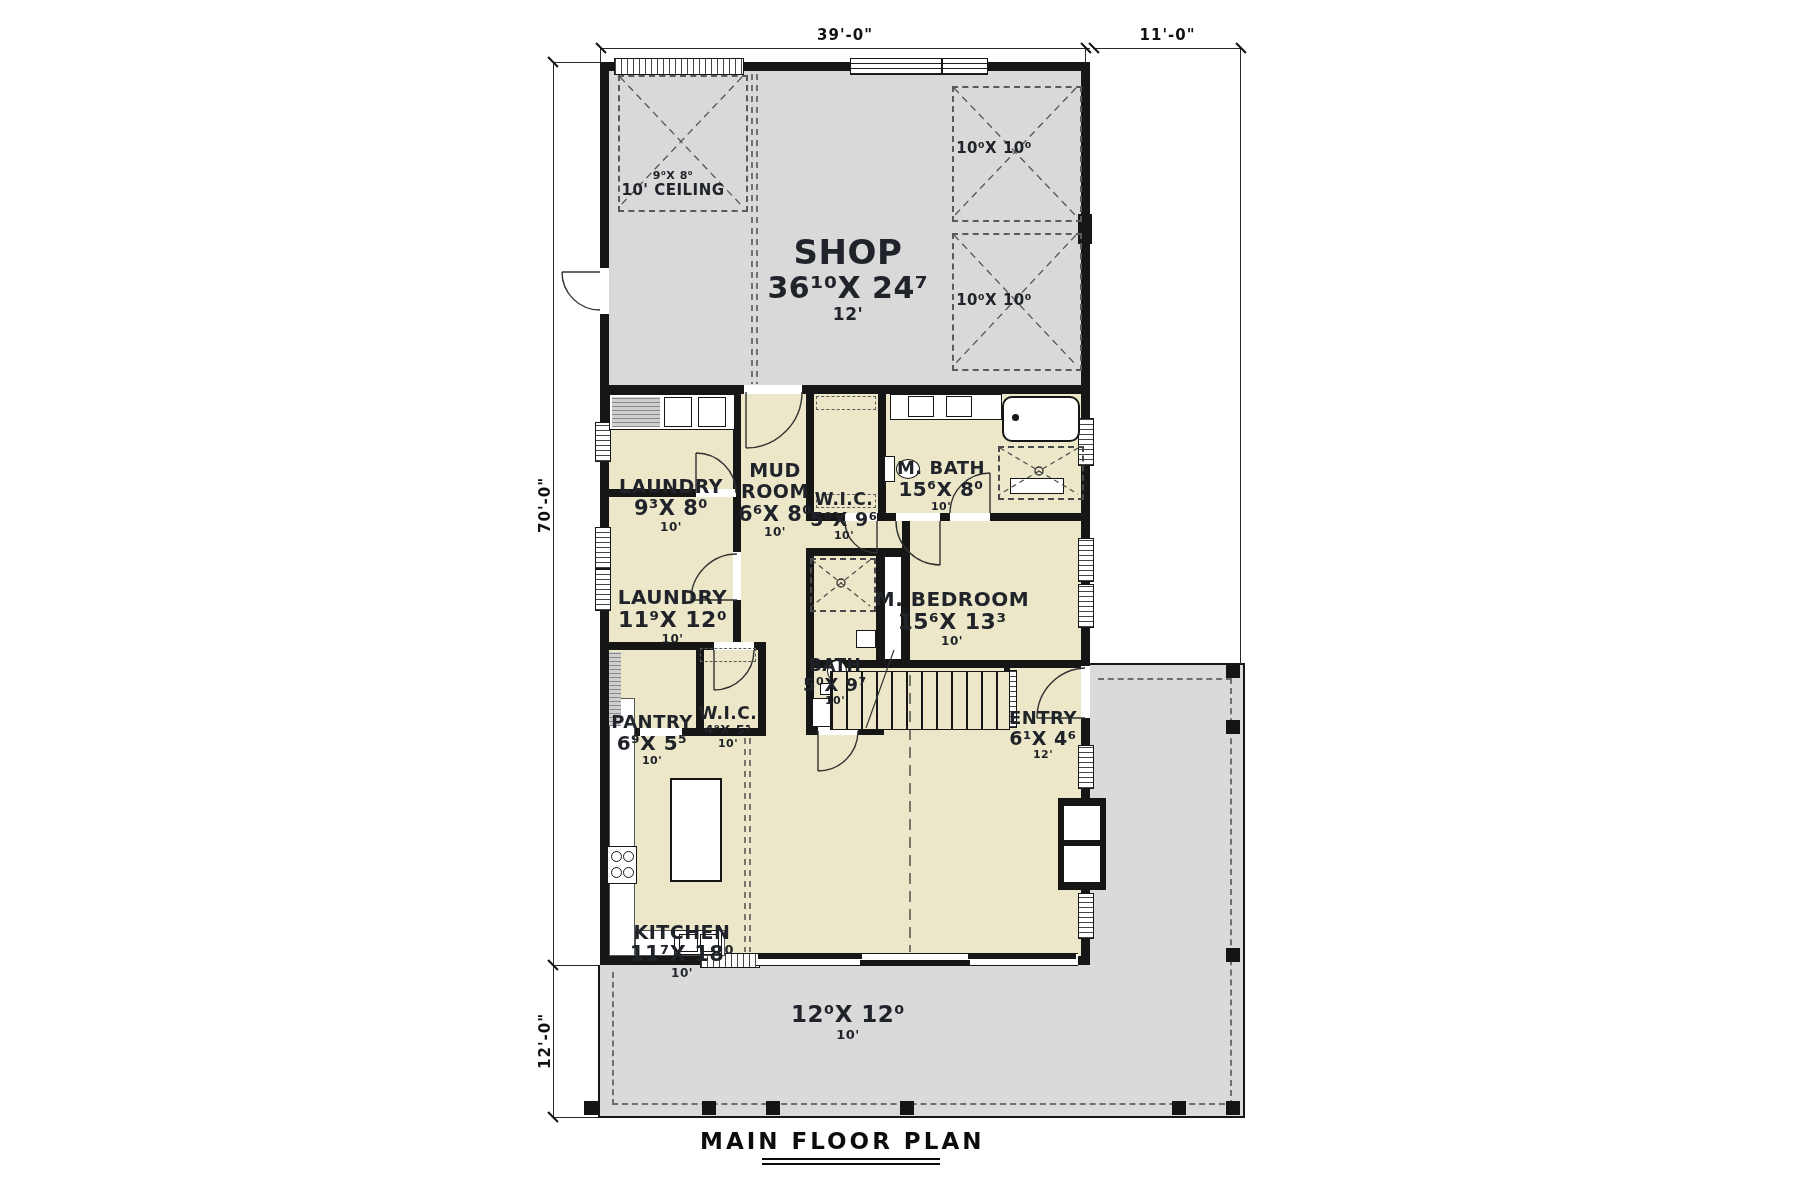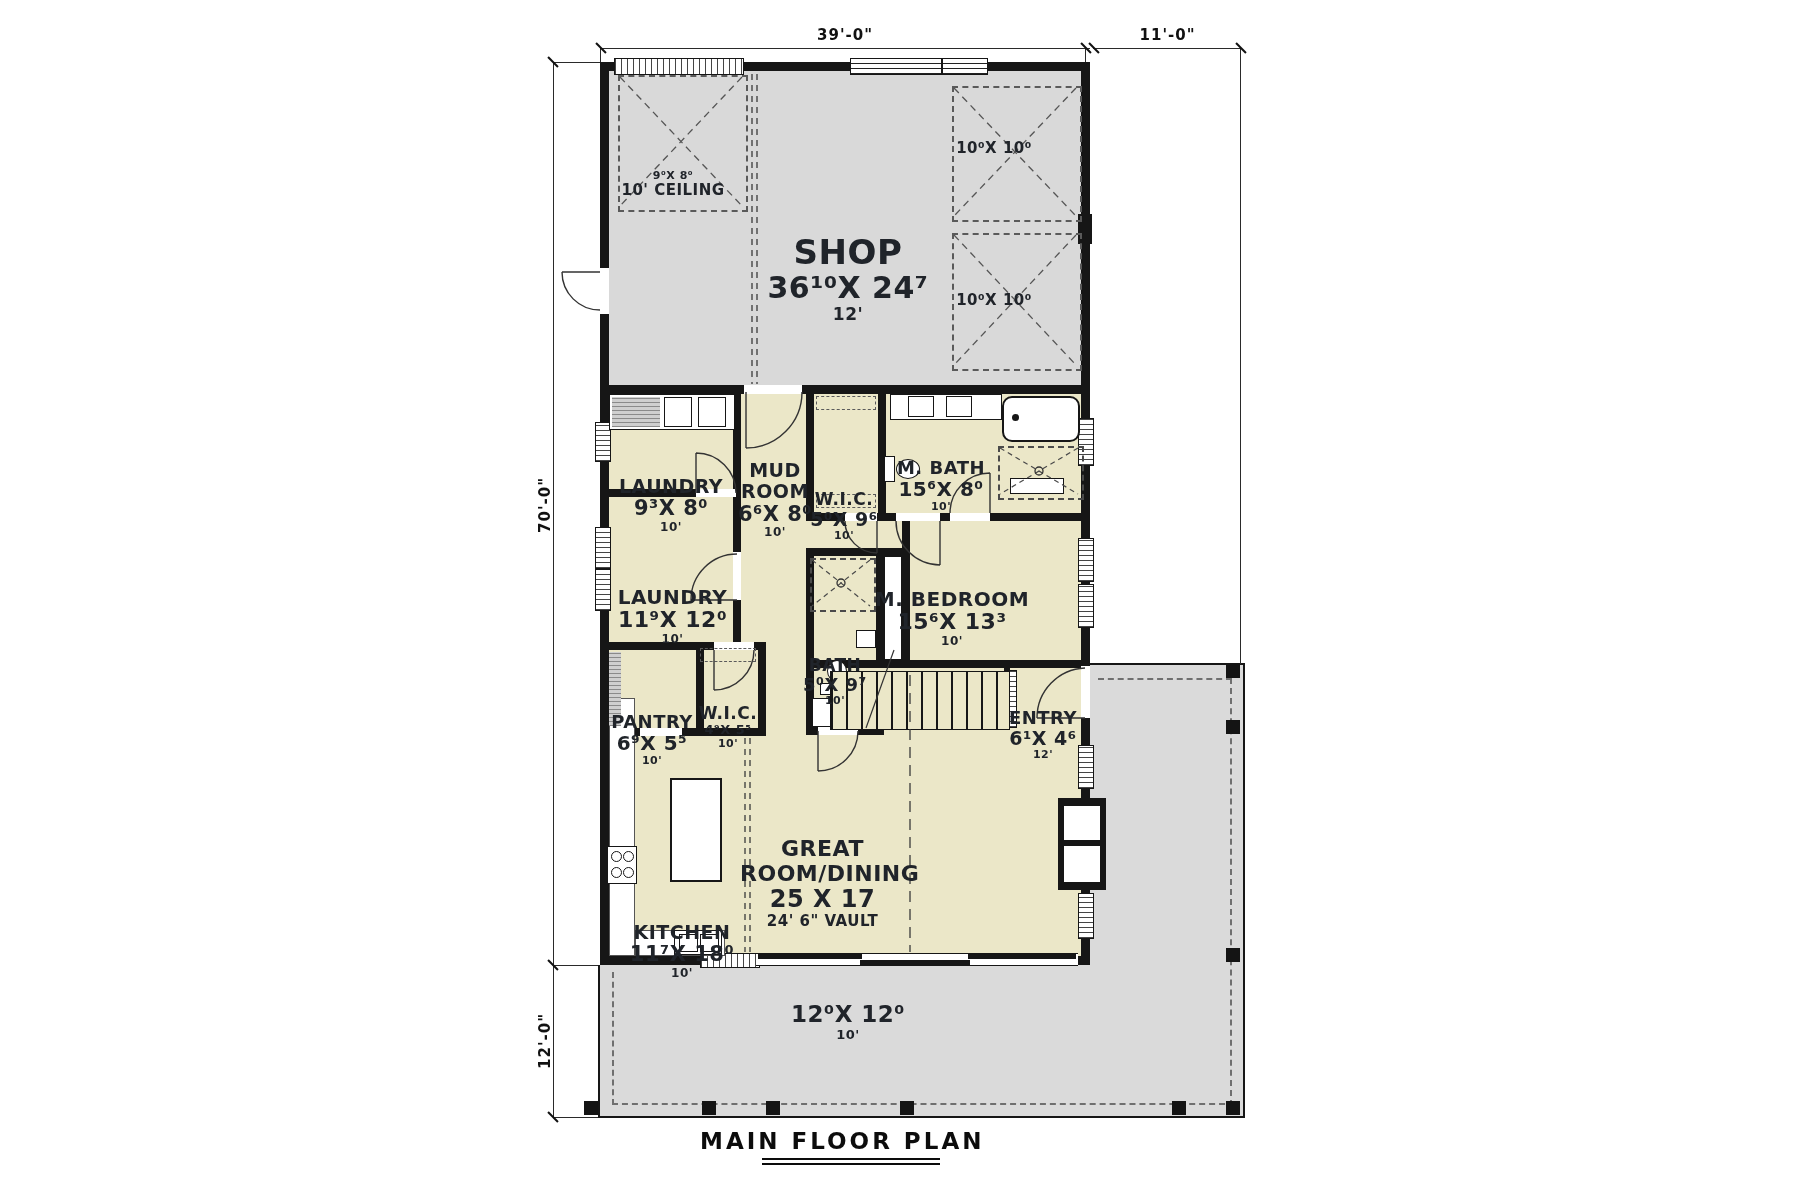--- a/index.html
+++ b/index.html
@@ -266,25 +266,20 @@
   <div class="lbl" style="left:1000px;top:668px;width:86px;">
     <span class="nm" style="font-size:18px;">ENTRY</span>
     <span class="sz" style="font-size:19px;">6¹X 4⁶</span>
     <span class="cl" style="font-size:11px;">12'</span>
   </div>
   <div class="lbl" style="left:612px;top:882px;width:140px;">
     <span class="nm" style="font-size:19px;">KITCHEN</span>
     <span class="sz" style="font-size:21px;">11⁷X 18⁰</span>
     <span class="cl" style="font-size:12px;">10'</span>
   </div>
-  <div class="lbl" style="left:740px;top:797px;width:165px;">
-    <span class="nm" style="font-size:22px;">GREAT ROOM/DINING</span>
-    <span class="sz" style="font-size:24px;">25 X 17</span>
-    <span class="cl" style="font-size:15px;">24' 6" VAULT</span>
-  </div>
   <div class="lbl" style="left:698px;top:1002px;width:300px;">
     <span class="sz" style="font-size:23px;">12⁰X 12⁰</span>
     <span class="cl" style="font-size:13px;">10'</span>
   </div>
 
   <div class="dim" style="left:600px;top:48px;width:490px;height:1px;"></div>
   <div class="dim" style="left:1093px;top:48px;width:147px;height:1px;"></div>
   <div class="dim" style="left:553px;top:62px;width:1px;height:903px;"></div>
   <div class="dim" style="left:553px;top:965px;width:1px;height:153px;"></div>
 

